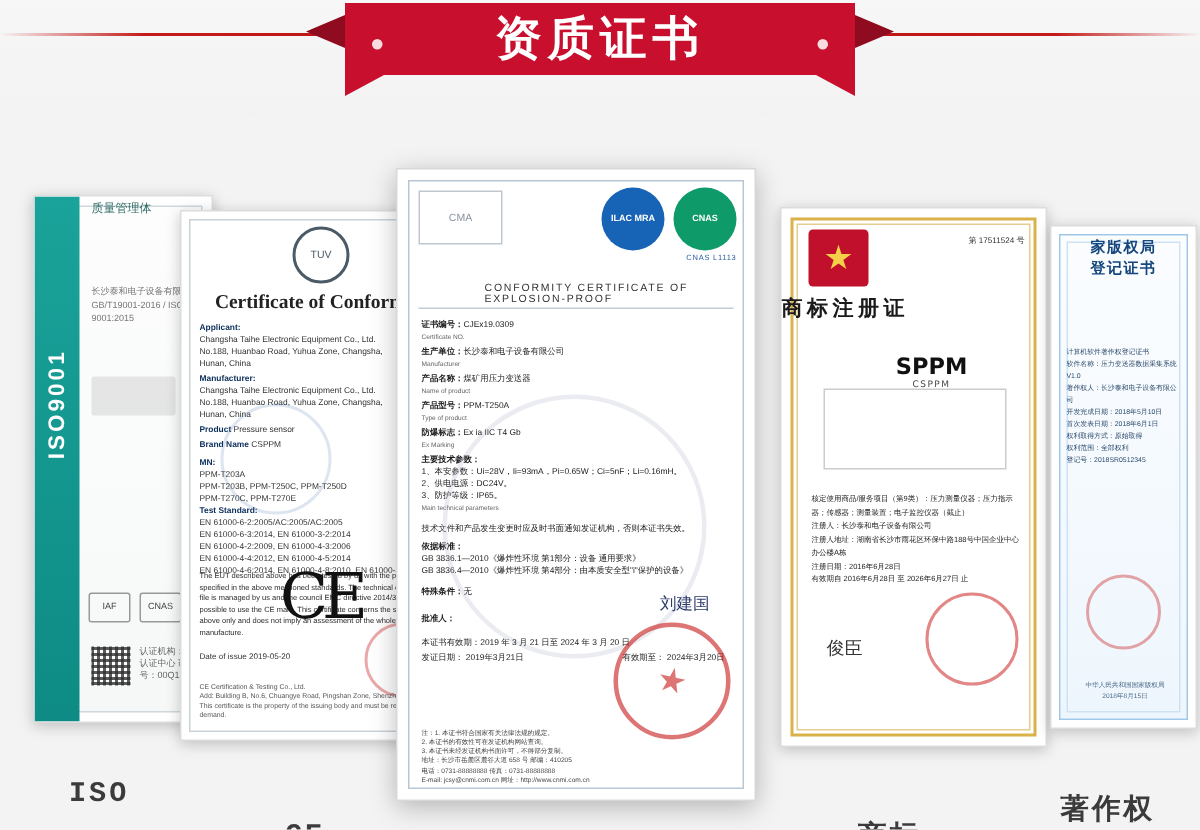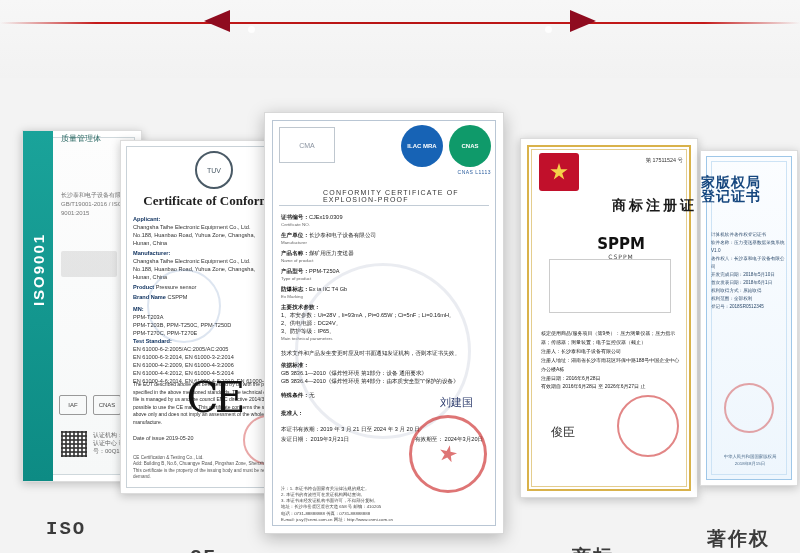--- a/index.html
+++ b/index.html
@@ -128,52 +128,55 @@
   .ex-org small{display:block;font-size:5.4px;font-weight:normal;color:#333;margin-top:2px;}
   .ex-note{position:absolute;left:16px;right:14px;bottom:10px;font-size:4.4px;color:#444;line-height:6.2px;}
 
   
   #cert-tm{left:520px;top:60px;width:176px;height:358px;border:1px solid #dcdcdc;}
   .tm-frame{position:absolute;inset:6px;border:2px solid #d9b24a;}
   .tm-inner{position:absolute;inset:10px;border:1px solid #e4cd8e;}
   .tm-emblem{position:absolute;left:18px;top:14px;width:40px;height:38px;background:#c1102b;border-radius:3px;display:flex;align-items:center;justify-content:center;}
   .tm-emblem:after{content:"";width:18px;height:18px;background:#f5d14a;clip-path:polygon(50% 0,61% 35%,98% 35%,68% 57%,79% 91%,50% 70%,21% 91%,32% 57%,2% 35%,39% 35%);}
   .tm-no{position:absolute;right:14px;top:18px;font-size:5.4px;color:#333;}
-  .tm-title{position:absolute;left:0;right:0;top:58px;text-align:right;font-size:14px;font-weight:bold;color:#1a1a1a;letter-spacing:3px;}
+  .tm-title{position:absolute;left:0;right:0;top:58px;text-align:left;font-size:14px;font-weight:bold;color:#1a1a1a;letter-spacing:3px;}
   .tm-brand{position:absolute;left:0;right:0;top:96px;text-align:center;font-size:15px;font-weight:bold;color:#111;font-family:"DejaVu Sans","Liberation Sans",sans-serif;margin-left:24px;}
   .tm-brand small{display:block;font-size:6px;font-weight:normal;letter-spacing:1px;color:#444;}
   .tm-box{position:absolute;left:28px;top:120px;width:120px;height:52px;border:1px solid #ccc;}
   .tm-rows{position:absolute;left:20px;right:16px;top:190px;font-size:5px;color:#222;line-height:9px;}
   .tm-seal{position:absolute;right:18px;bottom:40px;width:58px;height:58px;border-radius:50%;border:2px solid rgba(200,25,25,.7);opacity:.75;}
   .tm-sign{position:absolute;left:30px;bottom:56px;font-size:12px;color:#333;font-family:"DejaVu Serif","Liberation Serif",serif;}
   .tm-date{position:absolute;left:20px;bottom:108px;right:16px;font-size:5px;color:#222;}
 
   
   #cert-cr{left:700px;top:72px;width:96px;height:334px;border:1px solid #dcdcdc;}
   .cr-frame{position:absolute;inset:5px;border:1px solid #9fc7e8;background:linear-gradient(180deg,#fbfdff,#eef6fd);}
   .cr-pat{position:absolute;inset:10px;border:1px solid #cde3f5;}
-  .cr-title{position:absolute;left:0;right:0;top:24px;font-size:14px;font-weight:bold;color:#15467e;letter-spacing:1px;line-height:14px;}
+  .cr-title{position:absolute;left:0;right:0;top:8px;text-align:center;font-size:10px;font-weight:bold;color:#15467e;letter-spacing:1px;line-height:14px;}
   .cr-body{position:absolute;left:10px;right:8px;top:80px;font-size:4.6px;color:#2c4a6b;line-height:8px;}
   .cr-seal{position:absolute;left:50%;bottom:52px;transform:translateX(-50%);width:46px;height:46px;border-radius:50%;border:2px solid rgba(200,25,25,.55);opacity:.7;}
   .cr-foot{position:absolute;left:10px;right:8px;bottom:18px;font-size:4.4px;color:#4a6a8a;line-height:7px;text-align:center;}
 
   
   #cap-iso{left:46px;top:440px;}
   #cap-ce{left:190px;top:468px;}
   #cap-tm{left:572px;top:466px;}
   #cap-cr{left:707px;top:448px;}
 </style>
 </head>
 <body>
 
 <div class="banner-wrap">
   <div class="banner-bg"></div>
   <div class="banner-line"></div>
   <div class="ribbon-tail left"></div>
   <div class="ribbon-tail right"></div>
+  <div class="banner-ribbon">
+    <span class="banner-title">资质证书</span>
+  </div>
   <div class="ribbon-dot l"></div>
   <div class="ribbon-dot r"></div>
 </div>
 
 <div class="stage">
 
   <div class="cert" id="cert-iso">
     <div class="iso-inner"></div>
     <div class="iso-side">
       <span>ISO9001</span>

